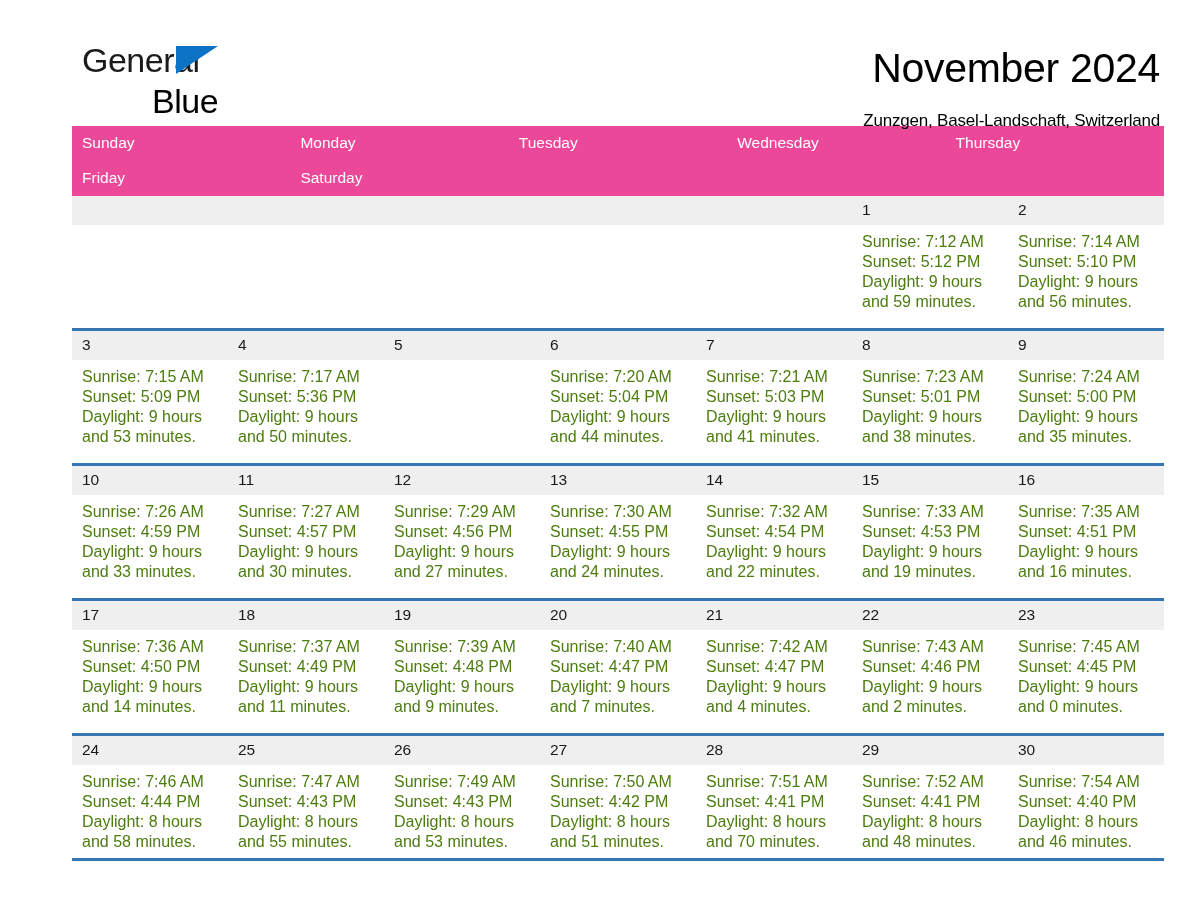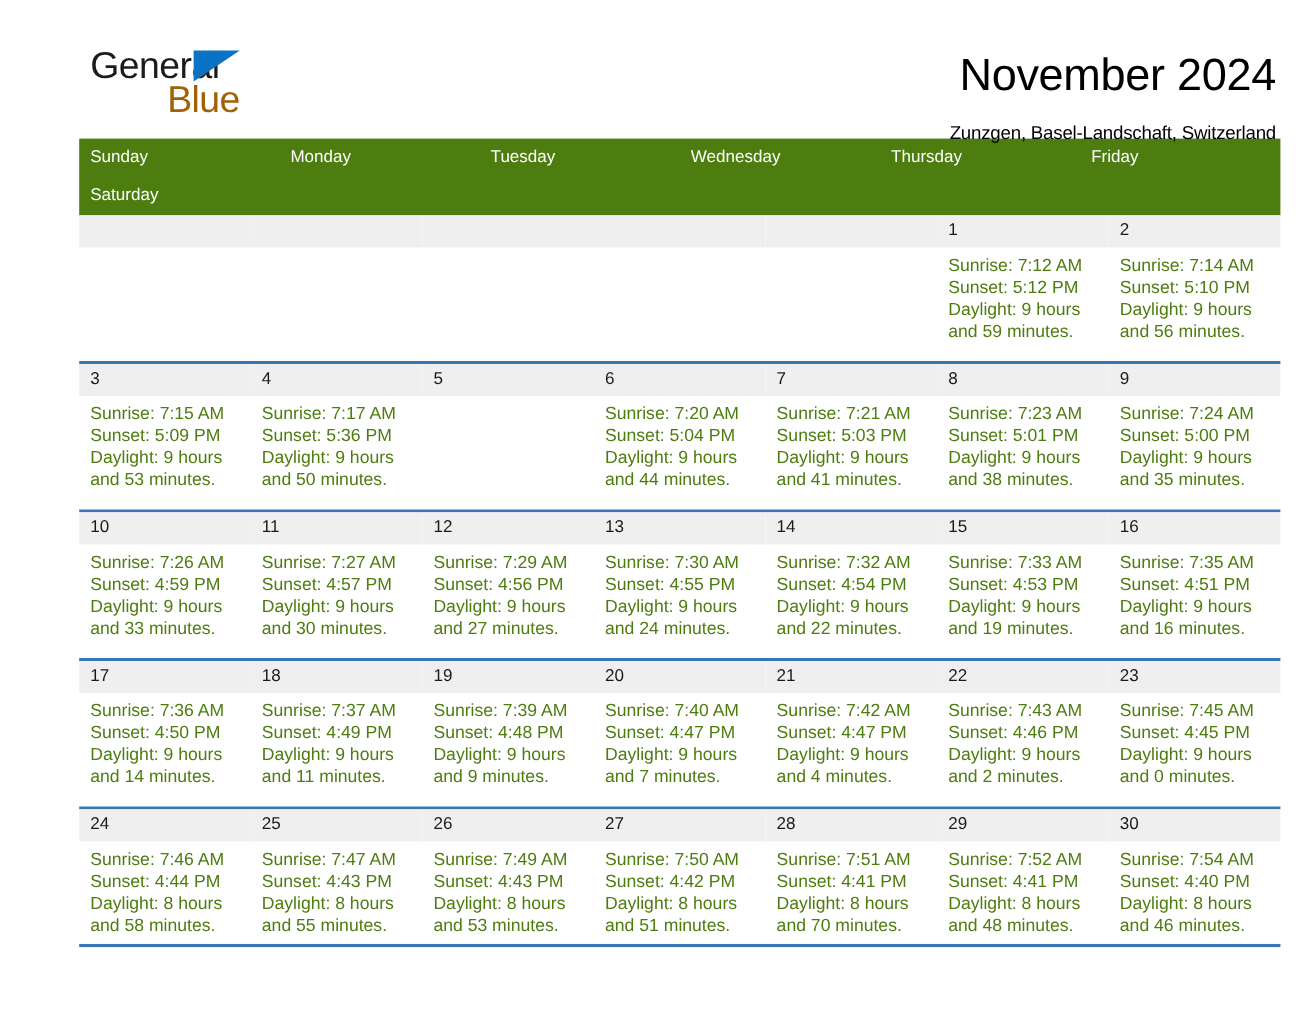--- a/index.html
+++ b/index.html
@@ -52,25 +52,25 @@
     left: 94px;
     top: 4px;
     width: 0;
     height: 0;
     border-top: 28px solid #0b72c4;
     border-right: 42px solid transparent;
   }
   .brand-blue {
     position: absolute;
     left: 70px;
-    top: 31px;
+    top: 41px;
     font-size: 34px;
     line-height: 36px;
     letter-spacing: -0.5px;
-    color: #a16207;
+    color: #000000;
     font-family: "Liberation Sans", sans-serif;
   }
   .titles {
     text-align: right;
     flex: 1 1 auto;
     padding-top: 2px;
   }
   .month-title {
     font-size: 41px;
     line-height: 48px;
@@ -88,22 +88,22 @@
     letter-spacing: -0.2px;
   }
 
   
   .calendar {
     margin: 16px 48px 0 48px;
     width: 1092px;
   }
   .cal-head {
     display: grid;
-    grid-template-columns: repeat(6, 1fr);
-    background: #4d7c0f;
+    grid-template-columns: repeat(5, 1fr);
+    background: #ec4899;
   }
   .cal-head-cell {
     color: #ffffff;
     font-size: 15.5px;
     line-height: 18px;
     padding: 8px 0 9px 10px;
     white-space: nowrap;
   }
   .week-row {
     display: grid;

